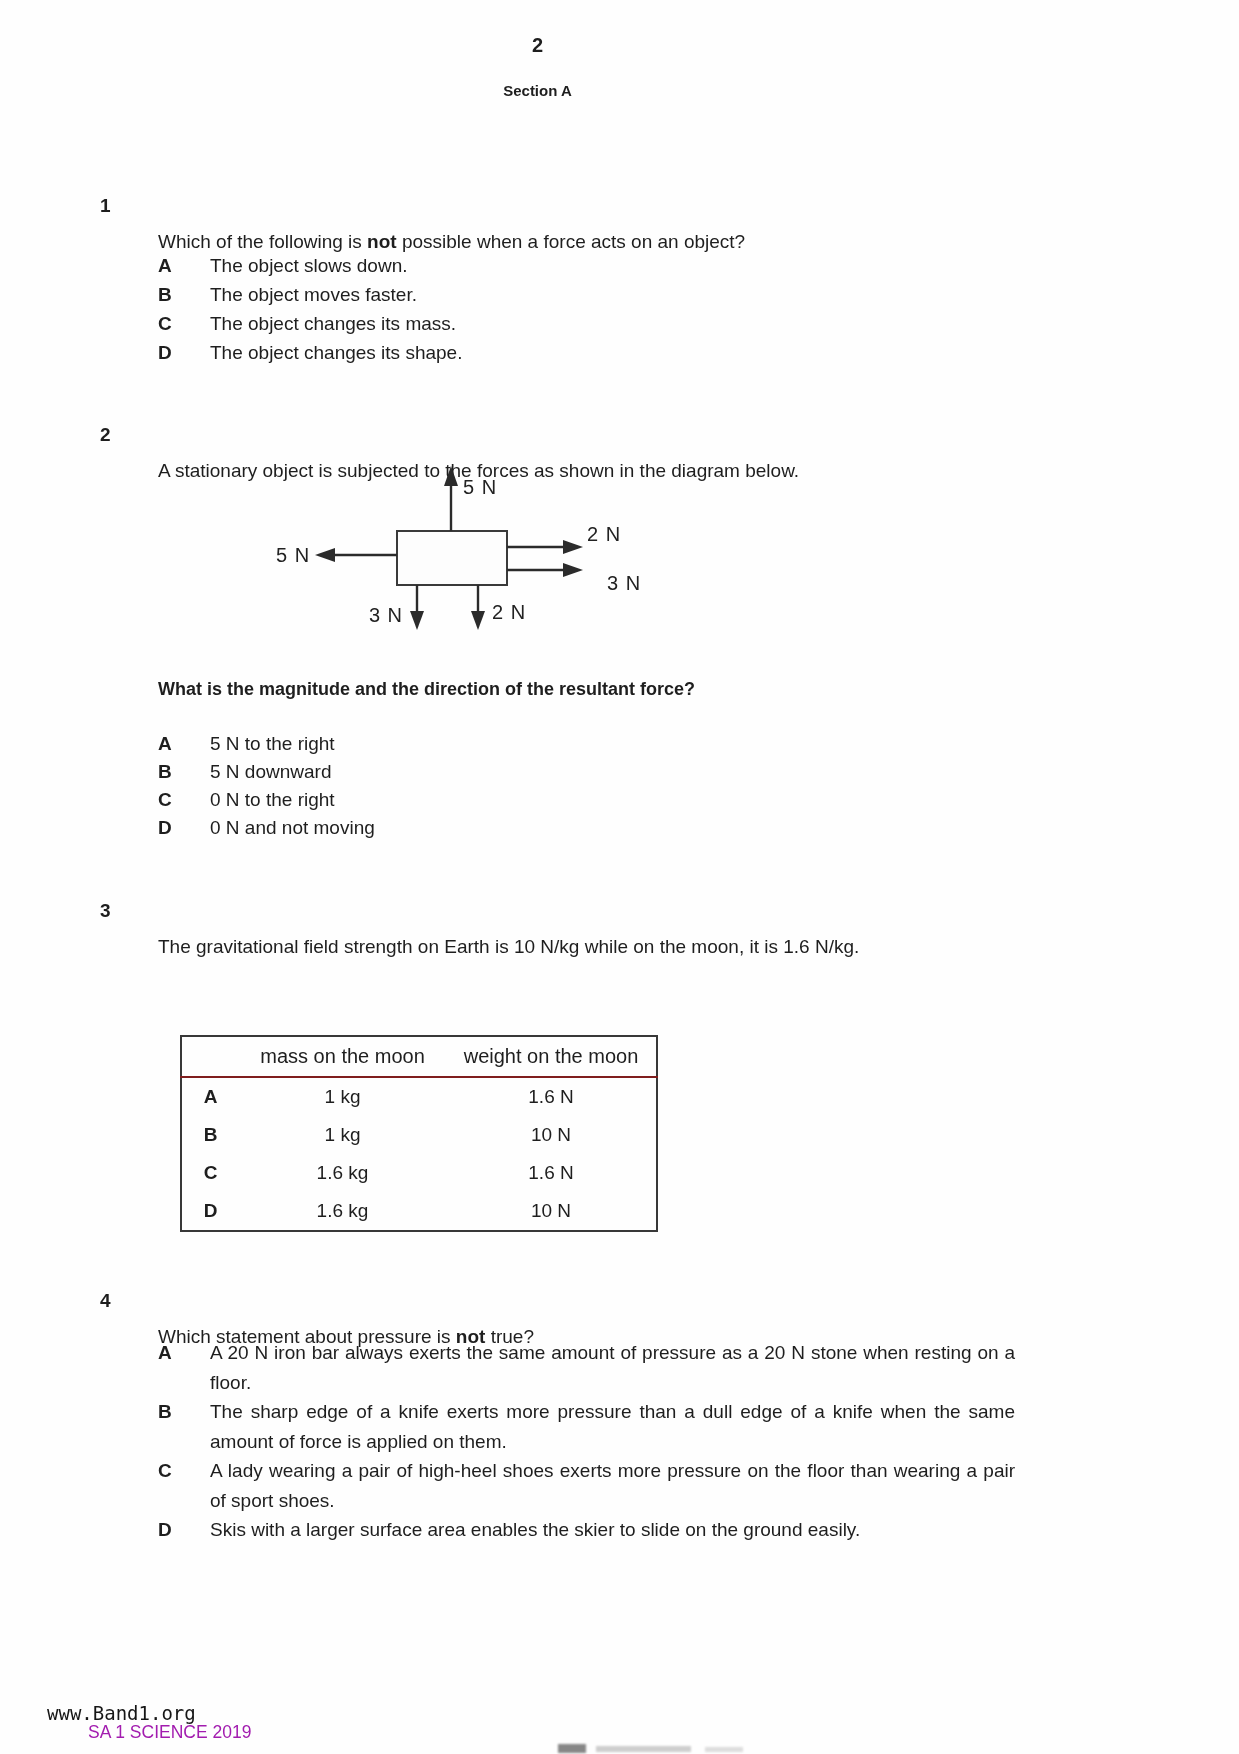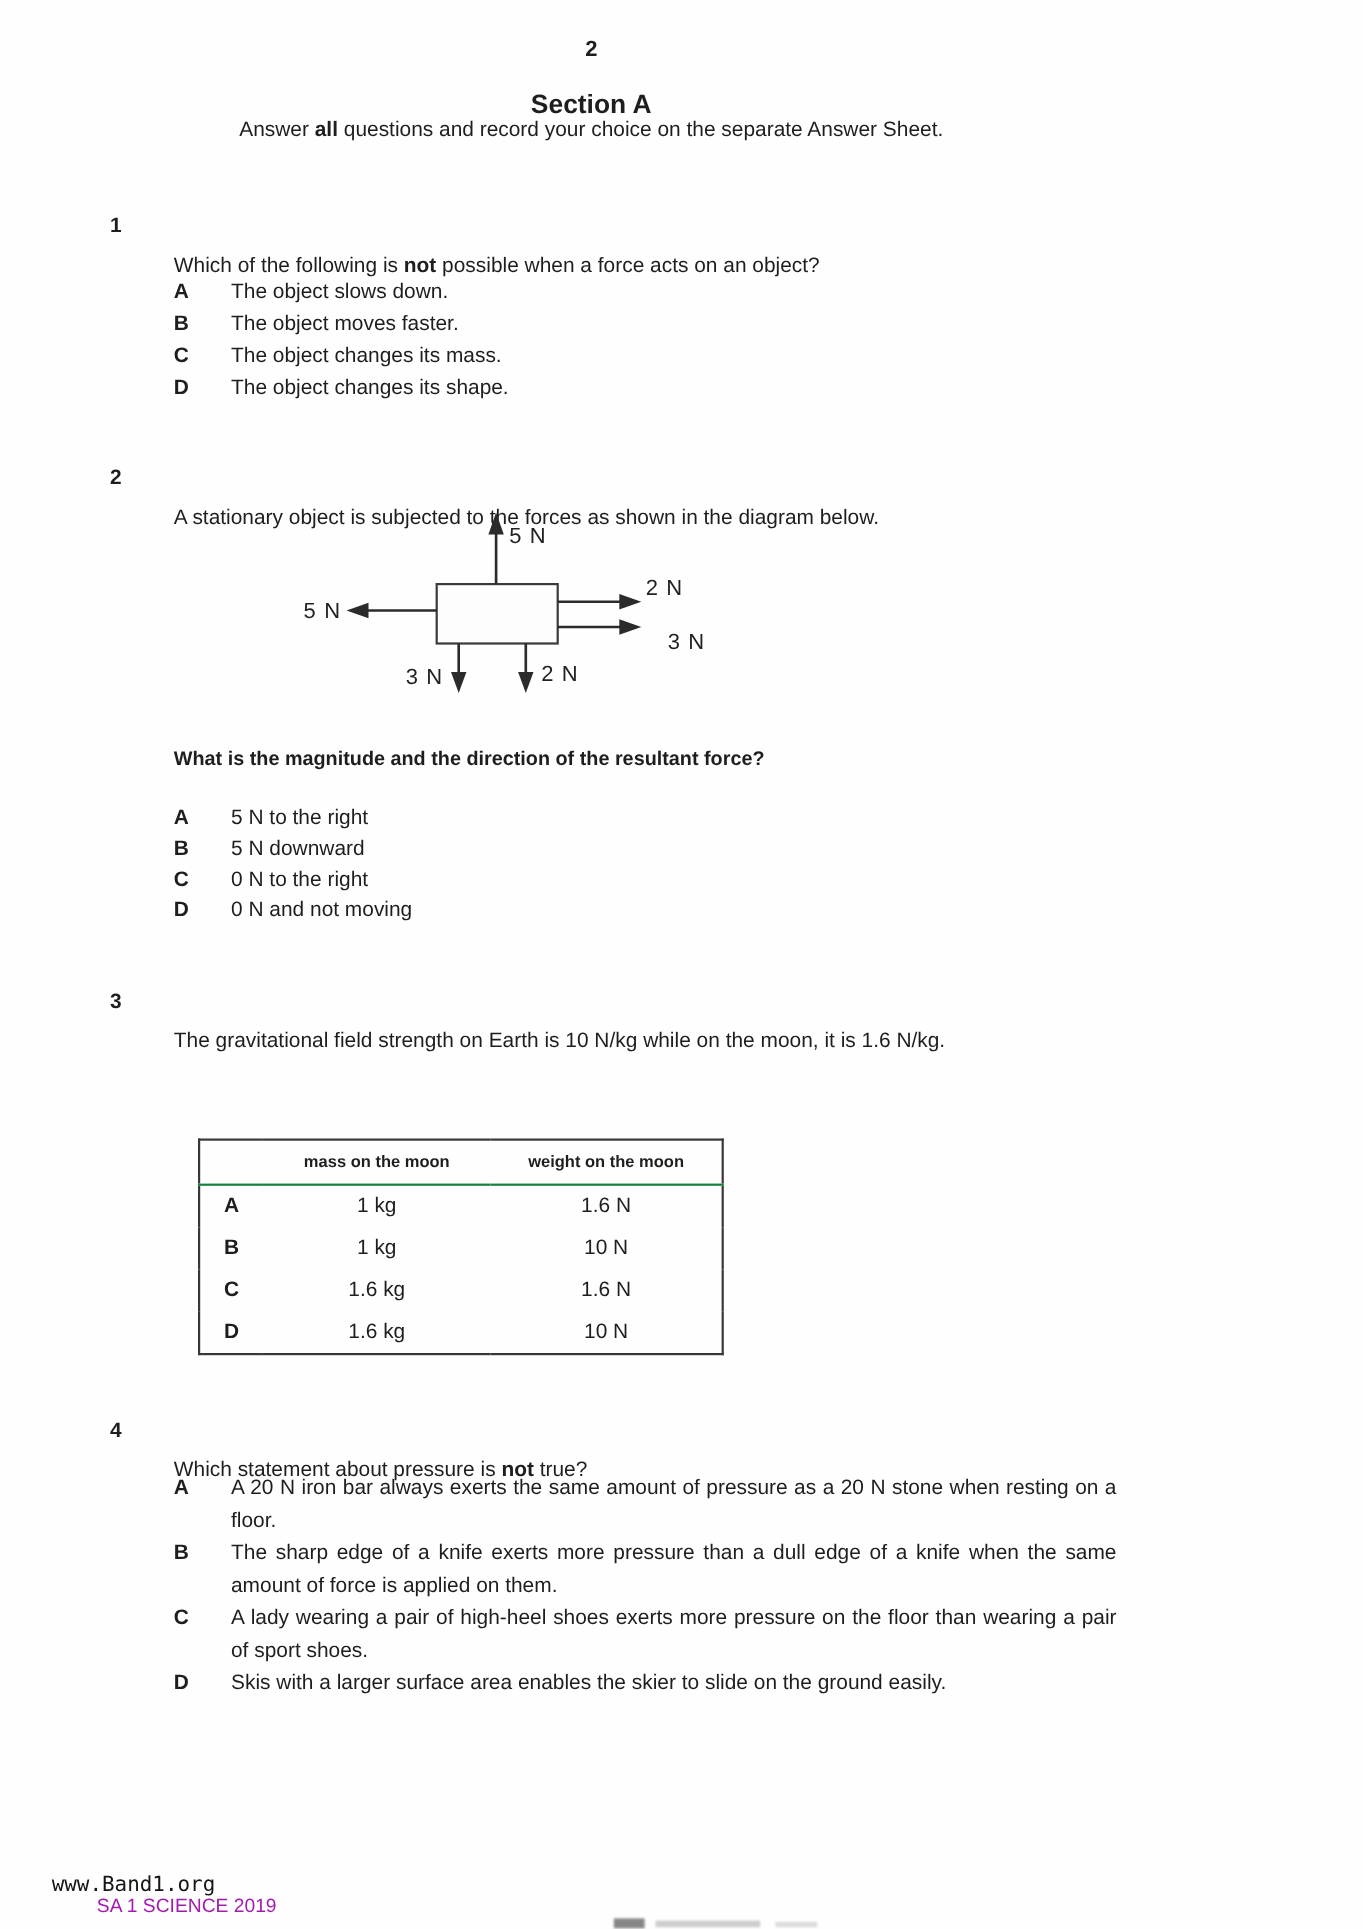--- a/index.html
+++ b/index.html
@@ -8,59 +8,58 @@
     width:1239px;height:1754px;
     margin:0 auto;
     background:#fefefe;
     font-family:"Liberation Sans", sans-serif;
     color:#1e1e1e;
     overflow:hidden;
   }
   .abs{position:absolute;}
   .center-col{left:0;width:1075px;text-align:center;}
   .pg-num{top:34px;font-size:20px;font-weight:700;}
-  .sec-title{top:82px;font-size:24px;font-weight:700;}
+  .sec-title{top:82px;font-size:15px;font-weight:700;}
   .sec-instr{top:108px;font-size:19px;}
   .q-row{display:flex;align-items:flex-start;font-size:19px;line-height:26px;}
   .q-num{width:58px;flex:none;font-weight:700;}
   .q-text{flex:1;margin-top:36px;}
   .opts{font-size:19px;}
   .opt-row{display:flex;align-items:flex-start;}
   .opt-letter{width:52px;flex:none;font-weight:700;}
   .opts-q1 .opt-row{line-height:29px;}
   .opts-q2 .opt-row{line-height:28px;}
   .opts-q4 .opt-row{line-height:29.5px;}
   .opts-q4 .opt-text{width:805px;text-align:justify;text-align-last:left;}
   .para{font-size:18px;line-height:28px;font-weight:bold;}
   
   table.moon{border-collapse:collapse;background:#fefefe;}
   table.moon, table.moon td, table.moon th{border:0;}
   table.moon{border:2px solid #383838;}
-  table.moon th{height:37px;font-size:15px;font-weight:700;border-bottom:2px solid #15803d;}
+  table.moon th{height:37px;font-size:20px;font-weight:400;border-bottom:2px solid #7f1d1d;}
   table.moon td{height:36px;font-size:19px;text-align:center;vertical-align:middle;}
   td.c-letter,th.c-letter{width:55px;text-align:center;font-weight:700;}
   td.c-mass,th.c-mass{width:205px;border-left:1.5px solid #555;text-align:center;}
   td.c-weight,th.c-weight{width:208px;border-left:1.5px solid #555;text-align:center;}
   
   svg text{font-family:"Liberation Sans", sans-serif;font-size:20px;fill:#222;letter-spacing:1px;}
   .footer-site{font-family:"DejaVu Sans Mono", monospace;font-size:19px;color:#161616;}
   .footer-code{font-size:17.5px;color:#a21caf;}
   .artifact{display:flex;align-items:flex-start;filter:blur(0.8px);}
   .artifact .a1{width:28px;height:9px;background:#5f5f5f;opacity:.75;margin-right:10px;}
   .artifact .a2{width:95px;height:6px;background:#adadad;opacity:.6;margin-right:14px;margin-top:2px;}
   .artifact .a3{width:38px;height:5px;background:#c6c6c6;opacity:.6;margin-top:3px;}
 </style>
 </head>
 <body>
 
 <div id="page">
 
   <div class="abs center-col pg-num">2</div>
   <div class="abs center-col sec-title">Section A</div>
-  <div class="abs center-col sec-instr"><span>Answer </span><b>all</b><span> questions and record your choice on the separate Answer Sheet.</span></div>
 
   <div class="abs q-row" style="top:193px;left:100px;width:960px;">
     <div class="q-num">1</div>
     <div class="q-text"><span>Which of the following is </span><b>not</b><span> possible when a force acts on an object?</span></div>
   </div>
   <div class="abs opts opts-q1" style="top:251px;left:158px;width:900px;">
     <div class="opt-row">
         <div class="opt-letter">A</div>
         <div class="opt-text">The object slows down.</div>
       </div>

